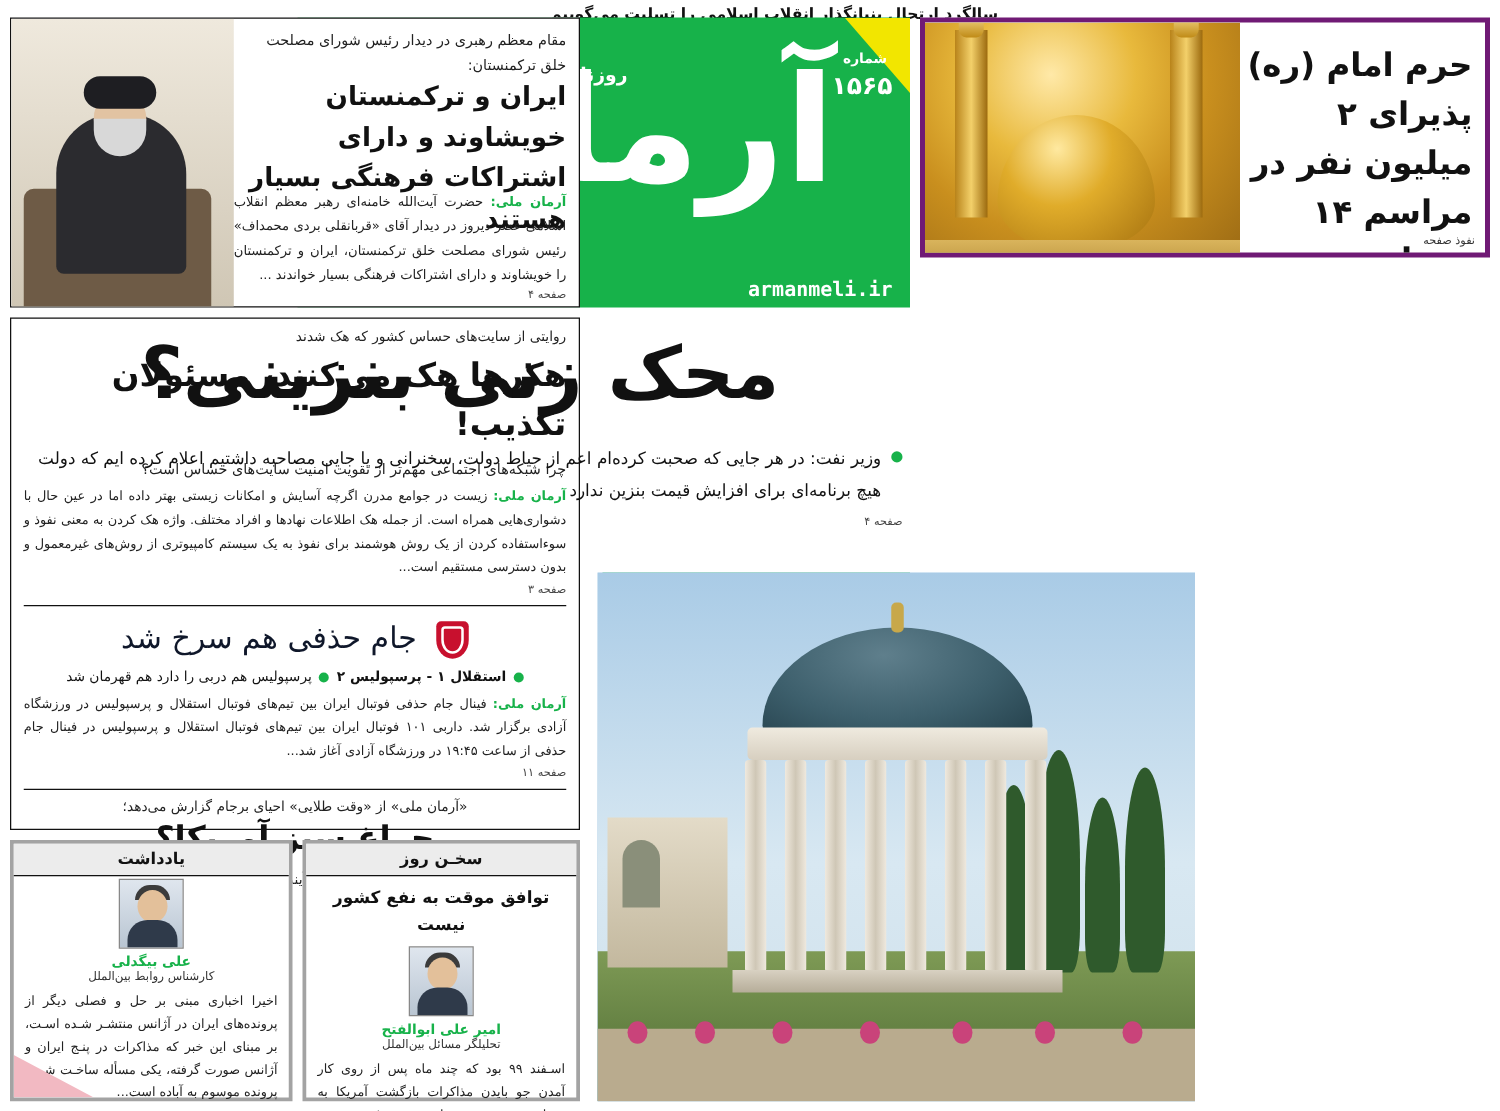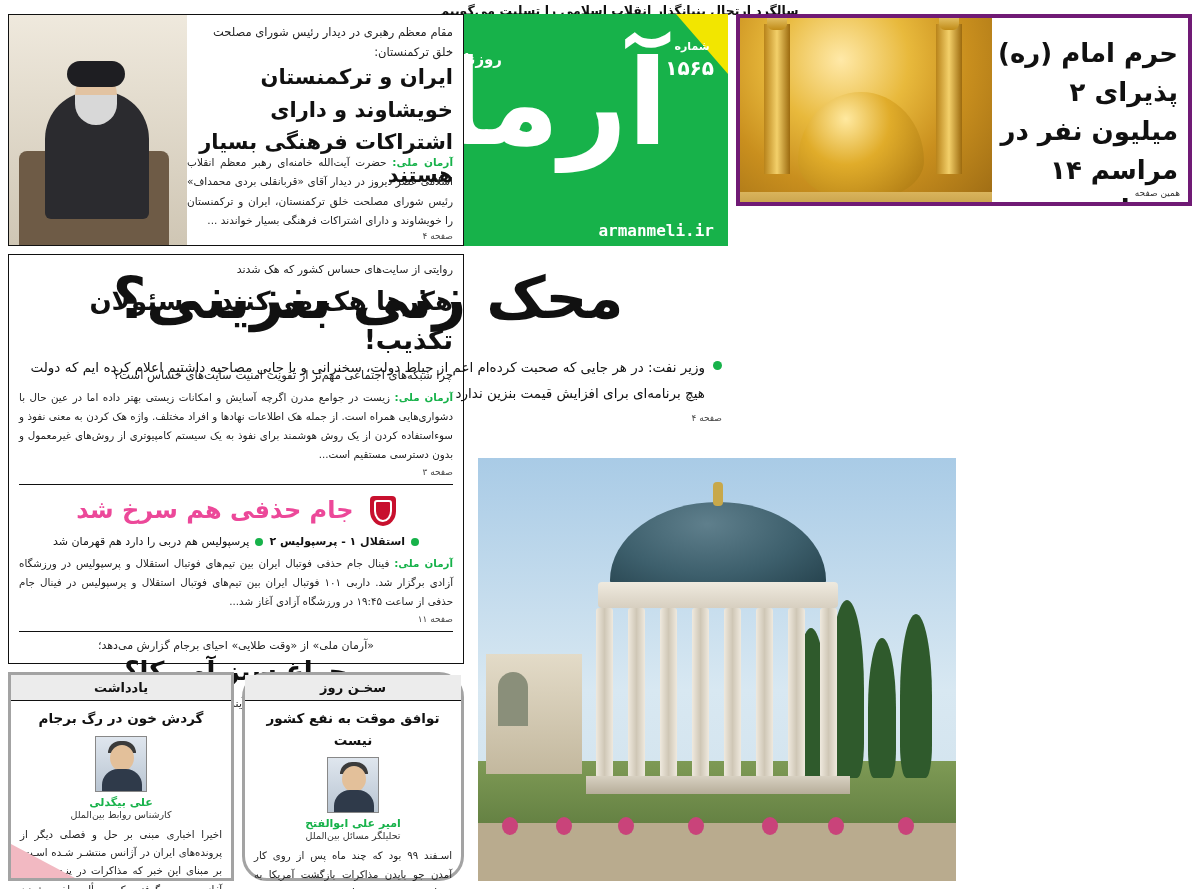--- a/index.html
+++ b/index.html
@@ -167,42 +167,42 @@
   .leftcol { position: absolute; top: 254px; left: 8px; width: 456px; height: 410px;
     border: 1px solid #111; background: #fff; padding: 8px 10px; }
   .lc-kicker { font-size: 11px; color: #222; text-align: right; margin-bottom: 6px; }
   .lc-h1 { font-size: 26px; font-weight: bold; text-align: right; line-height: 1.5; }
   .lc-sub { font-size: 11.5px; color: #222; text-align: right; margin: 8px 0 6px; }
   .lc-body { font-size: 10.3px; line-height: 1.85; text-align: justify; text-align-last: right; color: #222; }
   .lc-page { font-size: 9px; color: #444; text-align: right; margin-top: 3px; }
   .hr { height: 1px; background: #111; margin: 7px 0; }
 
   .sport-kicker { font-size: 11px; text-align: center; color: #222; margin-bottom: 4px; }
-  .sport-head { font-size: 24px; font-weight: bold; text-align: center; color: #ec4899; line-height: 1.5; }
+  .sport-head { font-size: 24px; font-weight: normal; text-align: center; color: #0f172a; line-height: 1.5; }
   .perspolis-logo {
     display: inline-block; width: 26px; height: 30px; vertical-align: middle;
     background: #c8102e; border-radius: 4px 4px 50% 50%; margin-left: 8px; position: relative;
   }
   .perspolis-logo:after {
     content: ""; position: absolute; inset: 4px; border: 2px solid #fff; border-radius: 3px 3px 50% 50%;
   }
   .score-row { display: flex; align-items: center; justify-content: center; gap: 6px; margin: 7px 0 6px;
     font-size: 11px; }
   .dot { width: 8px; height: 8px; border-radius: 50%; background: #17b24a; display: inline-block; }
   .score-b { font-weight: bold; }
 
   .lead-in { color: #17b24a; font-weight: bold; }
 
   .usa-kicker { font-size: 11px; text-align: center; color: #222; }
   .usa-head { font-size: 26px; font-weight: bold; text-align: center; line-height: 1.5; }
   .usa-sub { font-size: 11px; text-align: center; color: #222; margin-top: 6px; }
 
   
   .opbox { position: absolute; top: 672px; border: 3px solid #a3a3a3; background: #fff; height: 209px; }
-  .op-right { left: 242px; width: 222px; border-radius: 25px; }
+  .op-right { left: 242px; width: 222px; }
   .op-left  { left: 8px;  width: 226px; }
   .op-title { background: #ececec; font-size: 13px; font-weight: bold; text-align: center; padding: 5px 0; border-bottom: 1px solid #111; }
   .op-head { font-size: 13.5px; font-weight: bold; text-align: center; line-height: 1.6; padding: 7px 8px 4px; }
   .op-person { display: flex; justify-content: center; padding: 2px 0 0; }
   .avatar { width: 52px; height: 56px; border: 1px solid #888; background: linear-gradient(#dfe6ee,#b9c5d2); position: relative; overflow: hidden; }
   .avatar .hd { position: absolute; left: 14px; top: 8px; width: 24px; height: 26px; background: #e3c09a; border-radius: 50%; }
   .avatar .hr2 { position: absolute; left: 12px; top: 4px; width: 28px; height: 12px; background: #3b3b3b; border-radius: 14px 14px 0 0; }
   .avatar .bd { position: absolute; left: 6px; bottom: 0; width: 40px; height: 22px; background: #2f3a4a; border-radius: 16px 16px 0 0; }
   .op-name { font-size: 11px; font-weight: bold; text-align: center; color: #17b24a; margin-top: 4px; }
   .op-role { font-size: 9.5px; text-align: center; color: #333; }
@@ -299,21 +299,21 @@
   <div class="haram">
     <div class="photo">
       <div class="minaret m1"></div>
       <div class="minaret m2"></div>
       <div class="dome"></div>
       <div class="base"></div>
     </div>
     <div class="txt">
       <h2>حرم امام (ره) پذیرای ۲ میلیون نفر در مراسم ۱۴ خرداد</h2>
     </div>
-    <div class="cap">همین صفحه</div>
+    <div class="cap">نفوذ صفحه</div>
   </div>
 
   <div class="leader">
     <div class="photo">
       <div class="wall"></div>
       <div class="chair"></div>
       <div class="robe"></div>
       <div class="face"></div>
       <div class="beard"></div>
       <div class="turban"></div>
@@ -374,21 +374,20 @@
         <div class="bd"></div>
       </div>
     </div>
     <div class="op-name">امیر علی ابوالفتح</div>
     <div class="op-role">تحلیلگر مسائل بین‌الملل</div>
     <div class="op-body">اسـفند ۹۹ بود که چند ماه پس از روی کار آمدن جو بایدن مذاکرات بازگشت آمریکا به برجام شروع شد و شاهد حضور غیر مستقیم آمریکا در مذاکرات برجامی بودیم. لذا این مذاکرات پیش از این نیز وجود داشته و هم‌اکنون نیز وجود دارد.</div>
   </div>
 
   <div class="opbox op-left">
     <div class="op-title">یادداشت</div>
-    <div class="op-head">گردش خون در رگ برجام</div>
     <div class="op-person">
       <div class="avatar">
         <div class="hr2"></div>
         <div class="hd"></div>
         <div class="bd"></div>
       </div>
     </div>
     <div class="op-name">علی بیگدلی</div>
     <div class="op-role">کارشناس روابط بین‌الملل</div>
     <div class="op-body">اخیرا اخباری مبنی بر حل و فصلی دیگر از پرونده‌های ایران در آژانس منتشـر شـده اسـت، بر مبنای این خبر که مذاکرات در پنـج ایران و آژانس صورت گرفته، یکی مسأله ساخـت شـدن پرونده موسوم به آباده است...</div>

